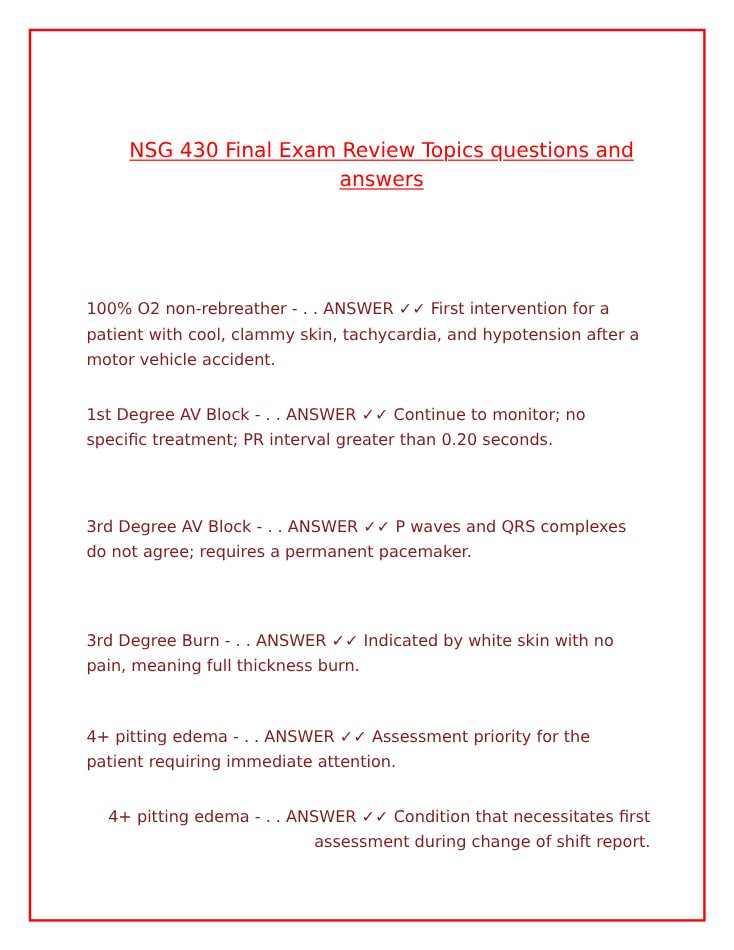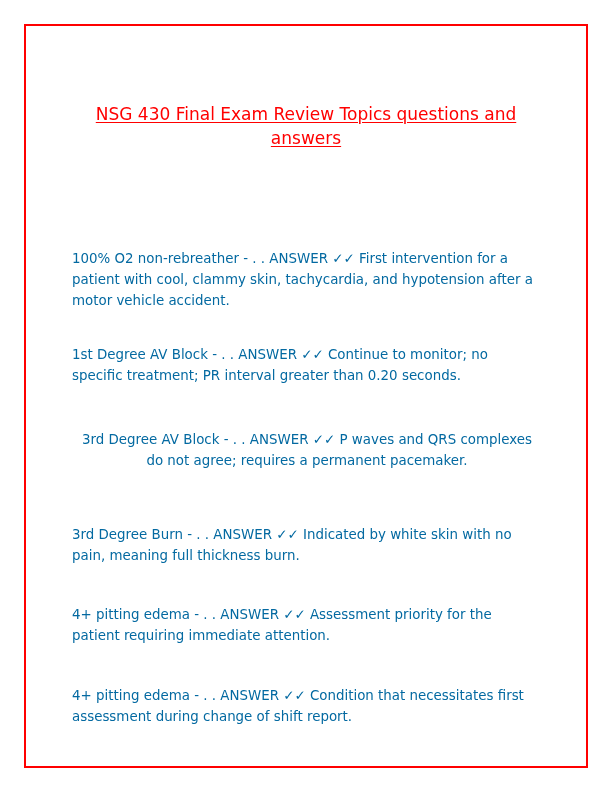--- a/index.html
+++ b/index.html
@@ -28,47 +28,47 @@
       top: 102px;
       width: 492px;
       text-align: center;
       color: #ff0000;
       font-family: "DejaVu Sans", sans-serif;
       font-size: 17px;
       line-height: 24px;
       text-decoration: underline;
       text-decoration-thickness: 1px;
       text-underline-offset: 2px;
-      margin: 0;
+      margin: 12px;
       font-weight: normal;
     }
     .entries {
       position: absolute;
       left: 72px;
       top: 248px;
       width: 470px;
     }
     .entry {
       position: absolute;
       left: 0;
       width: 470px;
-      color: #0369a1;
+      color: #7f1d1d;
       font-family: "DejaVu Sans", sans-serif;
       font-size: 13.4px;
       line-height: 21px;
       margin: 0;
     }
   </style>
 </head>
 <body>
 
 <div class="page-frame"></div>
 
 <h1 class="title">NSG 430 Final Exam Review Topics questions and answers</h1>
 
 <div class="entries">
   <p class="entry" style="top:0px;">100% O2 non-rebreather - . .  ANSWER ✓✓ First intervention for a patient with cool, clammy skin, tachycardia, and hypotension after a motor vehicle accident.</p>
-  <p class="entry" style="top:96px;">1st Degree AV Block - . .  ANSWER ✓✓ Continue to monitor; no specific treatment; PR interval greater than 0.20 seconds.</p>
-  <p class="entry" style="top:181px;text-align:center;">3rd Degree AV Block - . .  ANSWER ✓✓ P waves and QRS complexes do not agree; requires a permanent pacemaker.</p>
+  <p class="entry" style="top:88px;">1st Degree AV Block - . .  ANSWER ✓✓ Continue to monitor; no specific treatment; PR interval greater than 0.20 seconds.</p>
+  <p class="entry" style="top:181px;">3rd Degree AV Block - . .  ANSWER ✓✓ P waves and QRS complexes do not agree; requires a permanent pacemaker.</p>
   <p class="entry" style="top:276px;">3rd Degree Burn - . .  ANSWER ✓✓ Indicated by white skin with no pain, meaning full thickness burn.</p>
   <p class="entry" style="top:356px;">4+ pitting edema - . .  ANSWER ✓✓ Assessment priority for the patient requiring immediate attention.</p>
-  <p class="entry" style="top:437px;">4+ pitting edema - . .  ANSWER ✓✓ Condition that necessitates first assessment during change of shift report.</p>
+  <p class="entry" style="top:423px;text-align:right;">4+ pitting edema - . .  ANSWER ✓✓ Condition that necessitates first assessment during change of shift report.</p>
 </div>
 
 </body></html>

